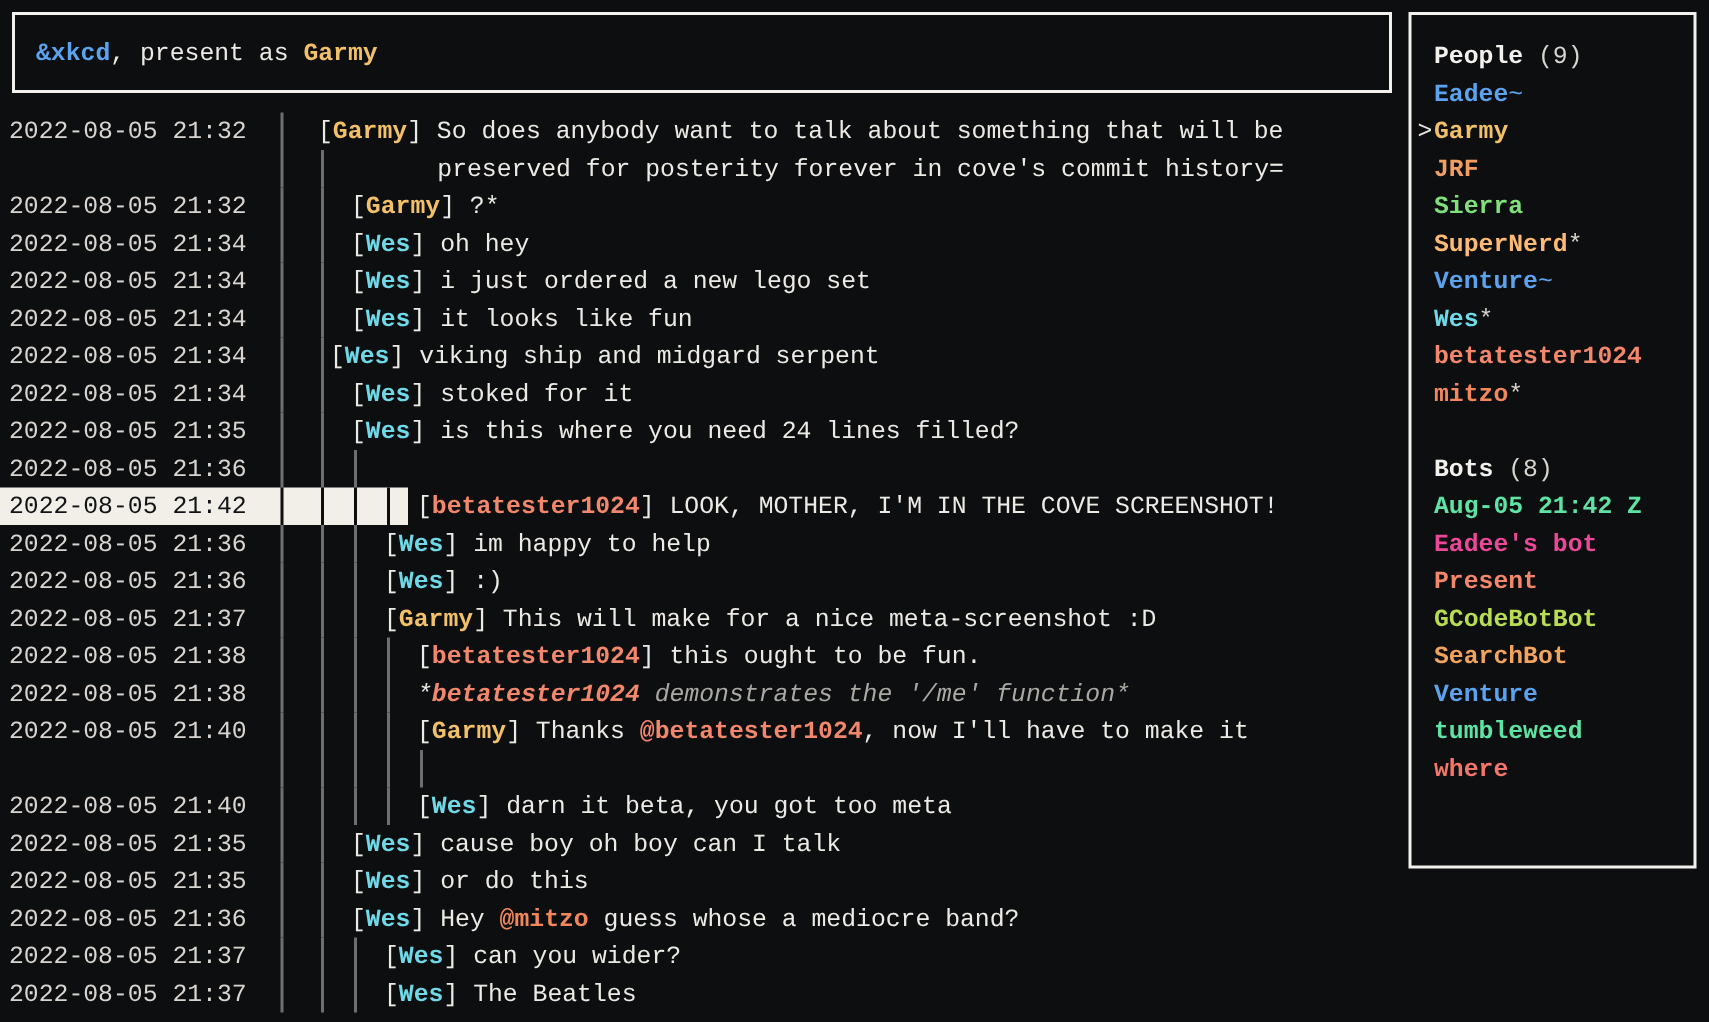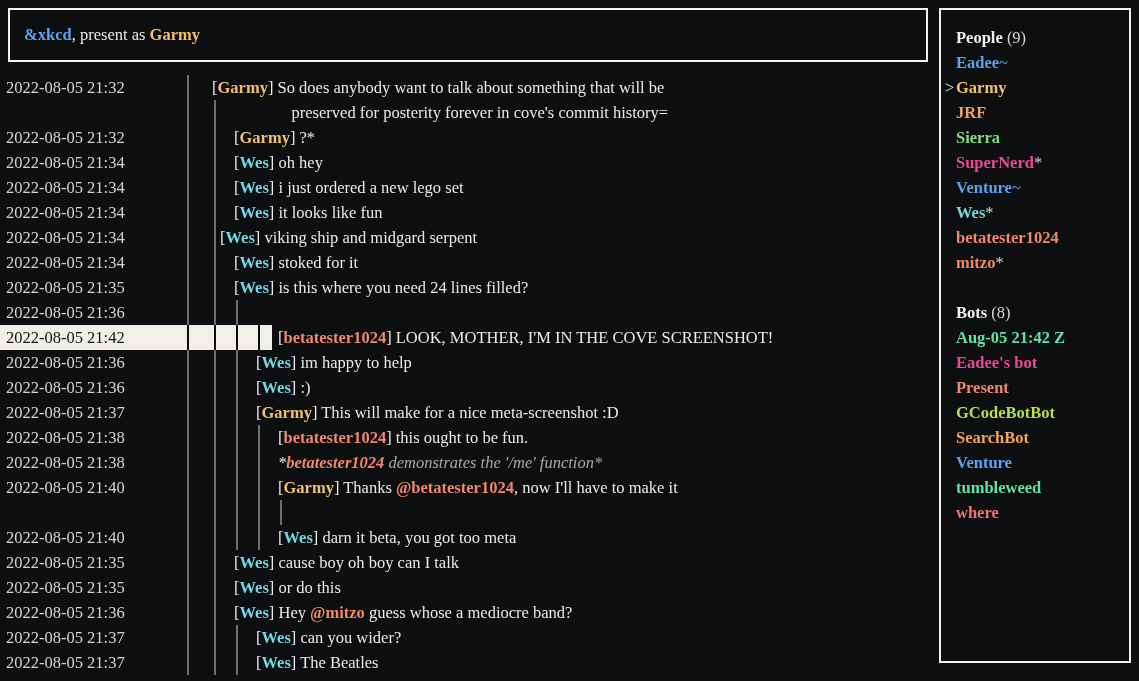--- a/index.html
+++ b/index.html
@@ -1,17 +1,17 @@
 <!DOCTYPE html>
 <html><head>
 <meta charset="utf-8">
 <style>
   html,body{margin:0;padding:0;background:#0d0e10;}
   .app{position:relative;width:1139px;height:681px;background:#0d0e10;overflow:hidden;
-       font-family:Liberation Serif, serif;font-size:16.5px;color:#eceae5;}
+       font-family:Liberation Mono, monospace;font-size:16.5px;color:#eceae5;}
 
   
   .header-box{position:absolute;left:8px;top:8px;width:920px;height:54px;border:2px solid #f2f1ed;
               box-sizing:border-box;display:flex;align-items:center;padding-left:14px;white-space:pre;}
   .channel{color:#5ba3ef;font-weight:bold;}
   .self-nick{color:#f2c069;font-weight:bold;}
 
   
   .chat{position:absolute;left:0;top:75px;width:936px;height:600px;}
   .row{position:relative;height:25px;line-height:25px;white-space:pre;}
@@ -20,21 +20,21 @@
   .msg{position:absolute;top:0;color:#eceae5;z-index:2;}
   .nick{font-weight:bold;}
   .b{font-weight:bold;}
   .dim{color:#aaa8a2;}
   .action{font-style:italic;}
   .hlbg{position:absolute;left:0;top:0;height:25px;background:#f2efe9;z-index:1;}
   .hl .ts{color:#121316;}
   .hl .vline{background:#0d0e10;}
 
   
-  .sidebar{position:absolute;left:939px;top:8px;width:192px;height:655px;border:2px solid #f2f1ed;
+  .sidebar{position:absolute;left:939px;top:8px;width:192px;height:571px;border:2px solid #f2f1ed;
            box-sizing:border-box;padding-top:15px;}
   .side-row{position:relative;height:25px;line-height:25px;padding-left:15px;white-space:pre;}
   .side-row .marker{position:absolute;left:4px;top:0;color:#e8e5e0;}
   .side-label{font-weight:bold;color:#f2f1ed;}
   .side-count{color:#d8d5d1;}
   .side-name{font-weight:bold;}
   .suffix{font-weight:normal;}
 </style>
 </head>
 <body>
@@ -71,21 +71,21 @@
       <div class="row"><span class="ts">2022-08-05 21:37</span><span class="vline" style="left: 187px;"></span><span class="vline" style="left: 214px;"></span><span class="vline" style="left: 236px;"></span><span class="msg" style="left: 256px;">[<span class="nick" style="color: rgb(111, 217, 232);">Wes</span>] <span>can you wider?</span></span></div>
       <div class="row"><span class="ts">2022-08-05 21:37</span><span class="vline" style="left: 187px;"></span><span class="vline" style="left: 214px;"></span><span class="vline" style="left: 236px;"></span><span class="msg" style="left: 256px;">[<span class="nick" style="color: rgb(111, 217, 232);">Wes</span>] <span>The Beatles</span></span></div>
     </div>
 
   <div class="sidebar" id="sidebar">
       <div class="side-row side-header"><span class="side-label">People</span><span class="side-count"> (9)</span></div>
       <div class="side-row"><span class="side-name" style="color: rgb(91, 163, 239);">Eadee</span><span class="suffix" style="color: rgb(91, 163, 239);">~</span></div>
       <div class="side-row"><span class="marker">&gt;</span><span class="side-name" style="color: rgb(242, 192, 105);">Garmy</span></div>
       <div class="side-row"><span class="side-name" style="color: rgb(242, 158, 99);">JRF</span></div>
       <div class="side-row"><span class="side-name" style="color: rgb(127, 224, 124);">Sierra</span></div>
-      <div class="side-row"><span class="side-name" style="color: #ec4899;">SuperNerd</span><span class="suffix" style="color: rgb(216, 212, 204);">*</span></div>
+      <div class="side-row"><span class="side-name" style="color: #fdba74;">SuperNerd</span><span class="suffix" style="color: rgb(216, 212, 204);">*</span></div>
       <div class="side-row"><span class="side-name" style="color: rgb(91, 163, 239);">Venture</span><span class="suffix" style="color: rgb(91, 163, 239);">~</span></div>
       <div class="side-row"><span class="side-name" style="color: rgb(111, 217, 232);">Wes</span><span class="suffix" style="color: rgb(216, 212, 204);">*</span></div>
       <div class="side-row"><span class="side-name" style="color: rgb(242, 135, 108);">betatester1024</span></div>
       <div class="side-row"><span class="side-name" style="color: rgb(242, 135, 92);">mitzo</span><span class="suffix" style="color: rgb(216, 212, 204);">*</span></div>
       <div class="side-row"></div>
       <div class="side-row side-header"><span class="side-label">Bots</span><span class="side-count"> (8)</span></div>
       <div class="side-row"><span class="side-name" style="color: rgb(95, 227, 164);">Aug-05 21:42 Z</span></div>
       <div class="side-row"><span class="side-name" style="color: #ec4899;">Eadee's bot</span></div>
       <div class="side-row"><span class="side-name" style="color: rgb(242, 135, 108);">Present</span></div>
       <div class="side-row"><span class="side-name" style="color: rgb(184, 220, 82);">GCodeBotBot</span></div>

